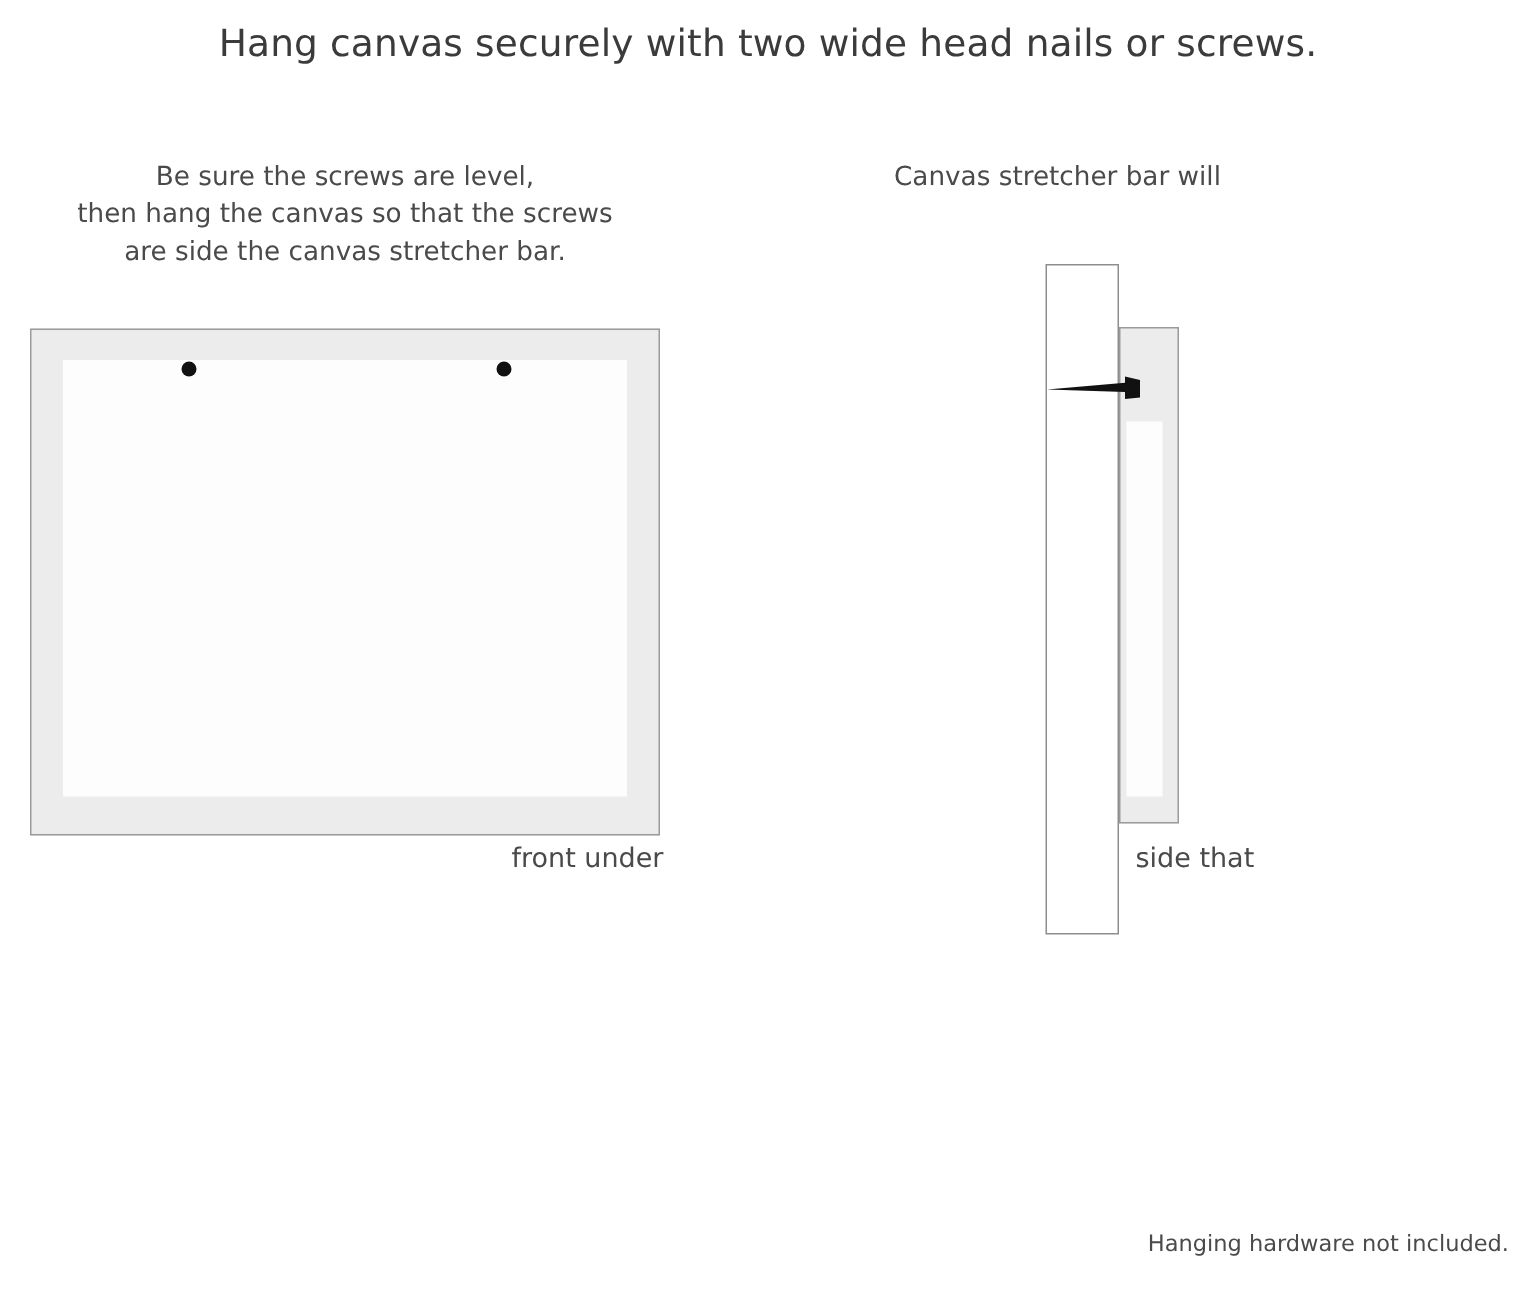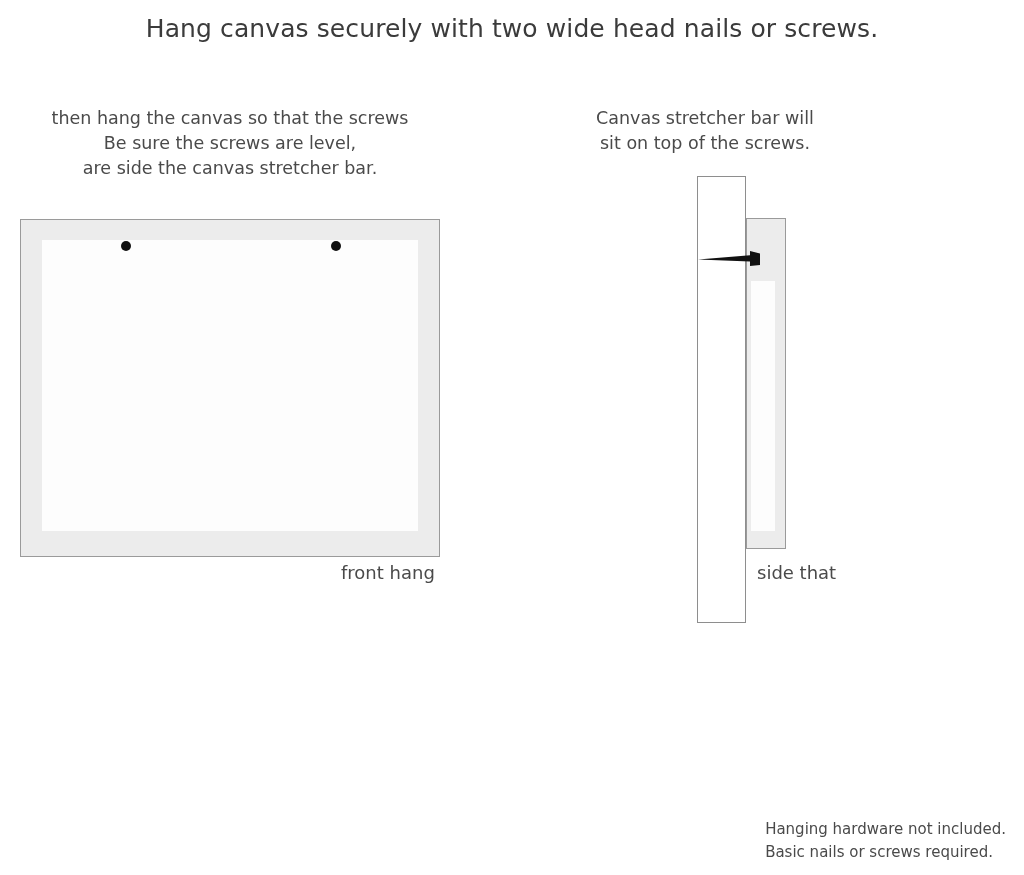--- a/index.html
+++ b/index.html
@@ -150,66 +150,65 @@
     white-space: nowrap;
   }
   .label-front { left: 341px; top: 562px; }
   .label-side  { left: 757px; top: 562px; }
 
   
   .footer-note {
     position: absolute;
     right: 18px;
     top: 818px;
+    text-align: right;
     font-size: 15px;
     line-height: 23px;
     color: #4a4a4a;
   }
   .footer-note .cap-line {
     display: block;
     white-space: nowrap;
   }
 </style>
 </head>
 <body>
 
 <div class="canvas-root">
 
   <div class="headline">Hang canvas securely with two wide head nails or screws.</div>
 
   <div class="caption caption-left">
+    <span class="cap-line">Be sure the screws are level,</span>
     <span class="cap-line">then hang the canvas so that the screws</span>
-    <span class="cap-line">Be sure the screws are level,</span>
     <span class="cap-line">are side the canvas stretcher bar.</span>
   </div>
 
   <div class="caption caption-right">
     <span class="cap-line">Canvas stretcher bar will</span>
-    <span class="cap-line">sit on top of the screws.</span>
   </div>
 
   <div class="front-view">
     <div class="front-frame">
       <div class="front-inner"></div>
       <div class="screw-dot screw-dot-left"></div>
       <div class="screw-dot screw-dot-right"></div>
     </div>
   </div>
 
   <div class="side-view">
     <div class="wall-board"></div>
     <div class="side-canvas">
       <div class="side-canvas-inner"></div>
     </div>
     <svg class="side-screw" viewBox="0 0 65 18">
       <path d="M0 9.6 L52 5.2 L52 1.0 L62 3.4 L62 15.0 L52 16.0 L52 11.4 Z" fill="#111111"></path>
     </svg>
   </div>
 
-  <div class="view-label label-front">front hang</div>
+  <div class="view-label label-front">front under</div>
   <div class="view-label label-side">side that</div>
 
   <div class="footer-note">
     <span class="cap-line">Hanging hardware not included.</span>
-    <span class="cap-line">Basic nails or screws required.</span>
   </div>
 
 </div>
 
 </body></html>

